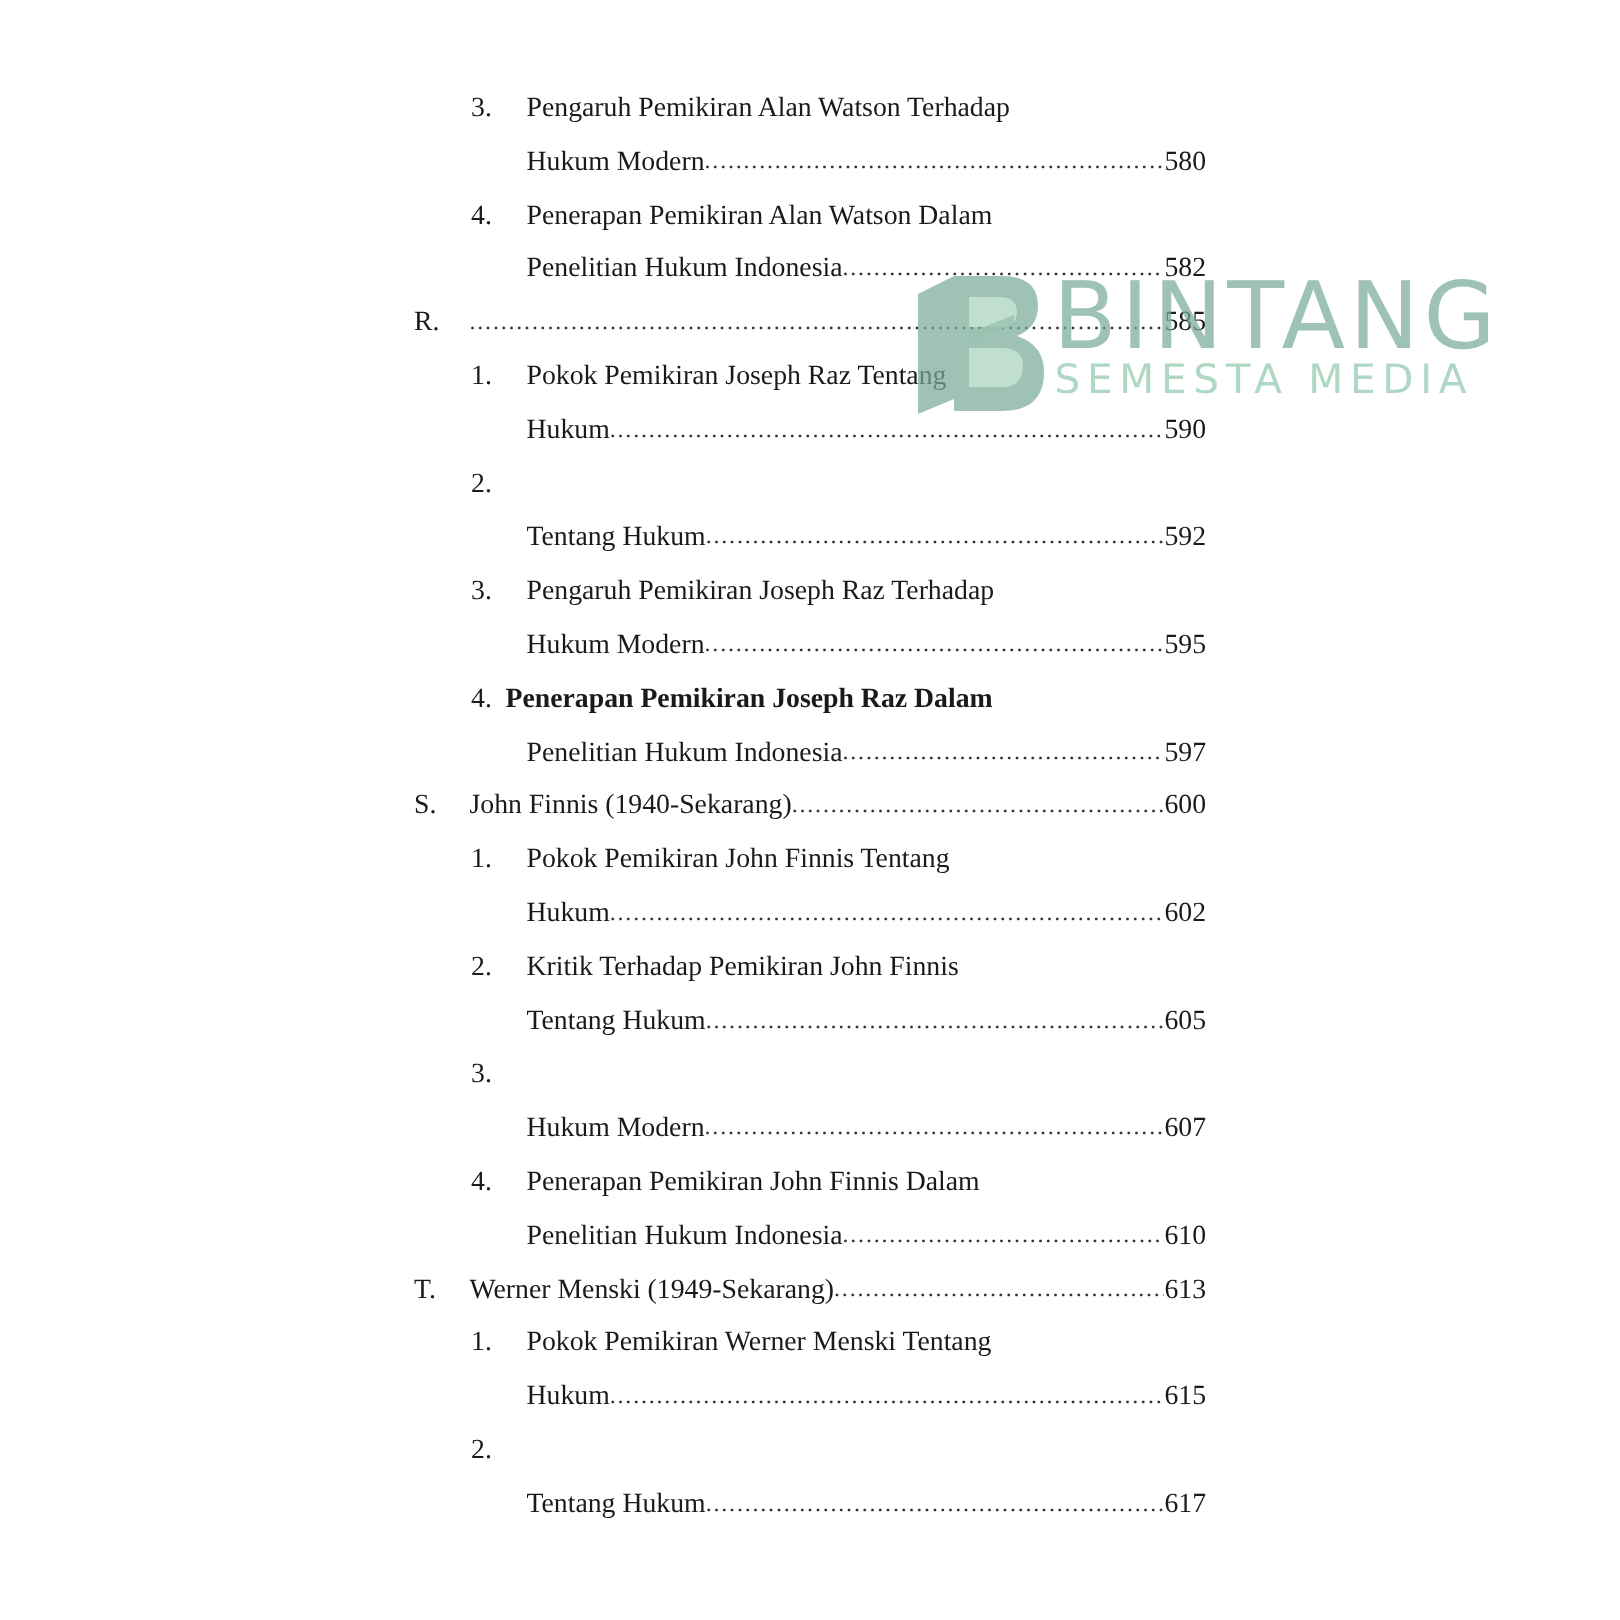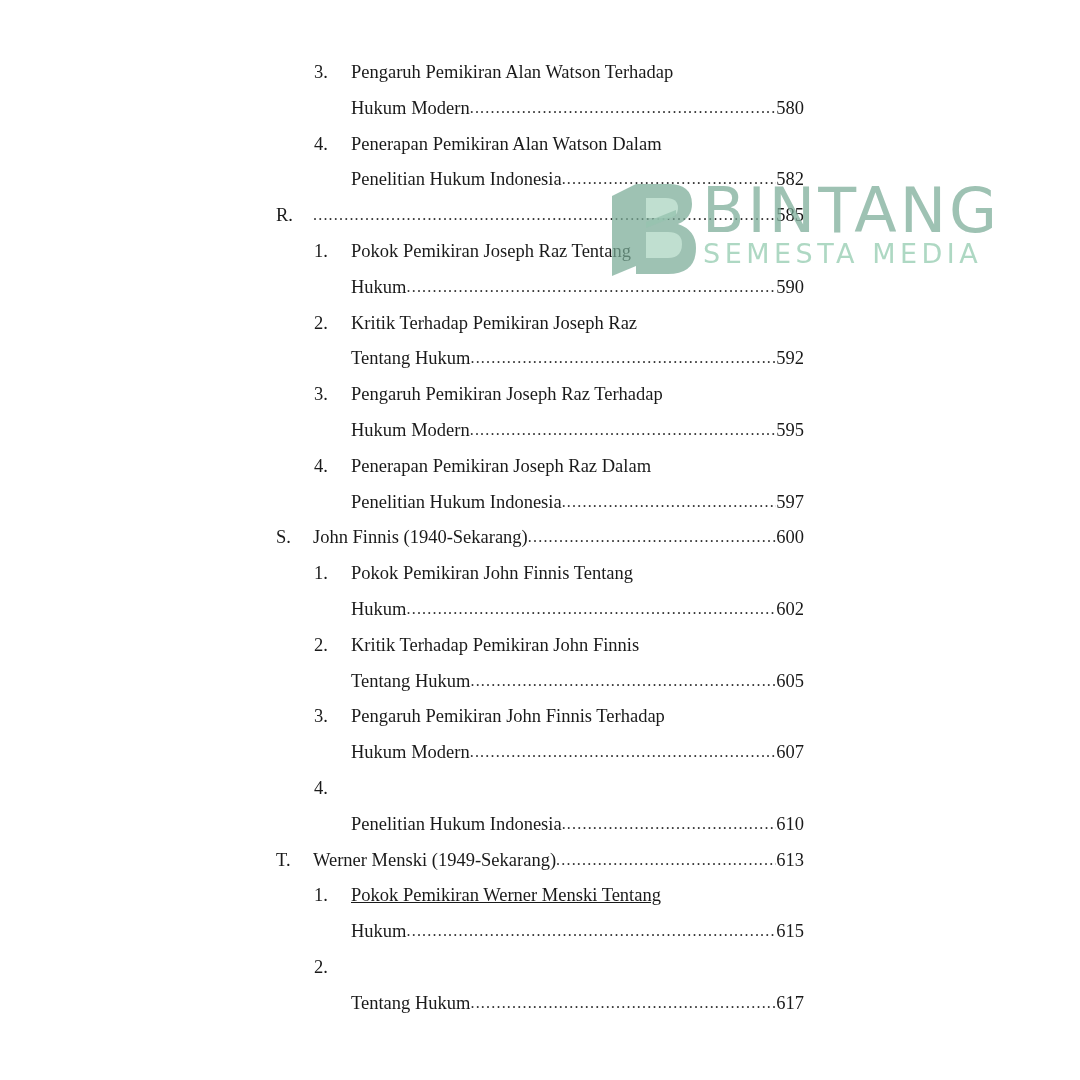--- a/index.html
+++ b/index.html
@@ -74,21 +74,20 @@
     </div>
     <div class="line" style="top: 214.8px; left: 0px; width: 1080px;">
       <div class="leader-row" style="left: 351px; width: 453px;">
         <span class="lt">Hukum</span>
         <span class="dots">......................................................................................................................</span>
         <span class="pg">590</span>
       </div>
     </div>
     <div class="line" style="top: 250.6px; left: 0px; width: 1080px;">
       <span class="marker" style="left: 314px;">2.</span>
-      <span class="text" style="left: 351px;">Kritik Terhadap Pemikiran Joseph Raz</span>
     </div>
     <div class="line" style="top: 286.4px; left: 0px; width: 1080px;">
       <div class="leader-row" style="left: 351px; width: 453px;">
         <span class="lt">Tentang Hukum </span>
         <span class="dots">......................................................................................................................</span>
         <span class="pg">592</span>
       </div>
     </div>
     <div class="line" style="top: 322.2px; left: 0px; width: 1080px;">
       <span class="marker" style="left: 314px;">3.</span>
@@ -96,21 +95,21 @@
     </div>
     <div class="line" style="top: 358px; left: 0px; width: 1080px;">
       <div class="leader-row" style="left: 351px; width: 453px;">
         <span class="lt">Hukum Modern</span>
         <span class="dots">......................................................................................................................</span>
         <span class="pg">595</span>
       </div>
     </div>
     <div class="line" style="top: 393.8px; left: 0px; width: 1080px;">
       <span class="marker" style="left: 314px;">4.</span>
-      <span class="text" style="left: 351px;">Penerapan Pemikiran Joseph Raz Dalam</span>
+      <span class="text" style="left: 337px; font-weight: bold;">Penerapan Pemikiran Joseph Raz Dalam</span>
     </div>
     <div class="line" style="top: 429.6px; left: 0px; width: 1080px;">
       <div class="leader-row" style="left: 351px; width: 453px;">
         <span class="lt">Penelitian Hukum Indonesia</span>
         <span class="dots">......................................................................................................................</span>
         <span class="pg">597</span>
       </div>
     </div>
     <div class="line" style="top: 465.4px; left: 0px; width: 1080px;">
       <span class="marker" style="left: 276px;">S.</span>
@@ -137,50 +136,50 @@
     </div>
     <div class="line" style="top: 608.6px; left: 0px; width: 1080px;">
       <div class="leader-row" style="left: 351px; width: 453px;">
         <span class="lt">Tentang Hukum </span>
         <span class="dots">......................................................................................................................</span>
         <span class="pg">605</span>
       </div>
     </div>
     <div class="line" style="top: 644.4px; left: 0px; width: 1080px;">
       <span class="marker" style="left: 314px;">3.</span>
-      <span class="text" style="left: 351px;">Pengaruh Pemikiran John Finnis Terhadap</span>
     </div>
     <div class="line" style="top: 680.2px; left: 0px; width: 1080px;">
       <div class="leader-row" style="left: 351px; width: 453px;">
         <span class="lt">Hukum Modern</span>
         <span class="dots">......................................................................................................................</span>
         <span class="pg">607</span>
       </div>
     </div>
     <div class="line" style="top: 716px; left: 0px; width: 1080px;">
       <span class="marker" style="left: 314px;">4.</span>
+      <span class="text" style="left: 351px;">Penerapan Pemikiran John Finnis Dalam</span>
     </div>
     <div class="line" style="top: 751.8px; left: 0px; width: 1080px;">
       <div class="leader-row" style="left: 351px; width: 453px;">
         <span class="lt">Penelitian Hukum Indonesia</span>
         <span class="dots">......................................................................................................................</span>
         <span class="pg">610</span>
       </div>
     </div>
     <div class="line" style="top: 787.6px; left: 0px; width: 1080px;">
       <span class="marker" style="left: 276px;">T.</span>
       <div class="leader-row" style="left: 313px; width: 491px;">
         <span class="lt">Werner Menski (1949-Sekarang) </span>
         <span class="dots">......................................................................................................................</span>
         <span class="pg">613</span>
       </div>
     </div>
     <div class="line" style="top: 823.4px; left: 0px; width: 1080px;">
       <span class="marker" style="left: 314px;">1.</span>
-      <span class="text" style="left: 351px; text-decoration: underline;">Pokok Pemikiran Werner Menski Tentang</span>
+      <span class="text" style="left: 351px;">Pokok Pemikiran Werner Menski Tentang</span>
     </div>
     <div class="line" style="top: 859.2px; left: 0px; width: 1080px;">
       <div class="leader-row" style="left: 351px; width: 453px;">
         <span class="lt">Hukum</span>
         <span class="dots">......................................................................................................................</span>
         <span class="pg">615</span>
       </div>
     </div>
     <div class="line" style="top: 895px; left: 0px; width: 1080px;">
       <span class="marker" style="left: 314px;">2.</span>

